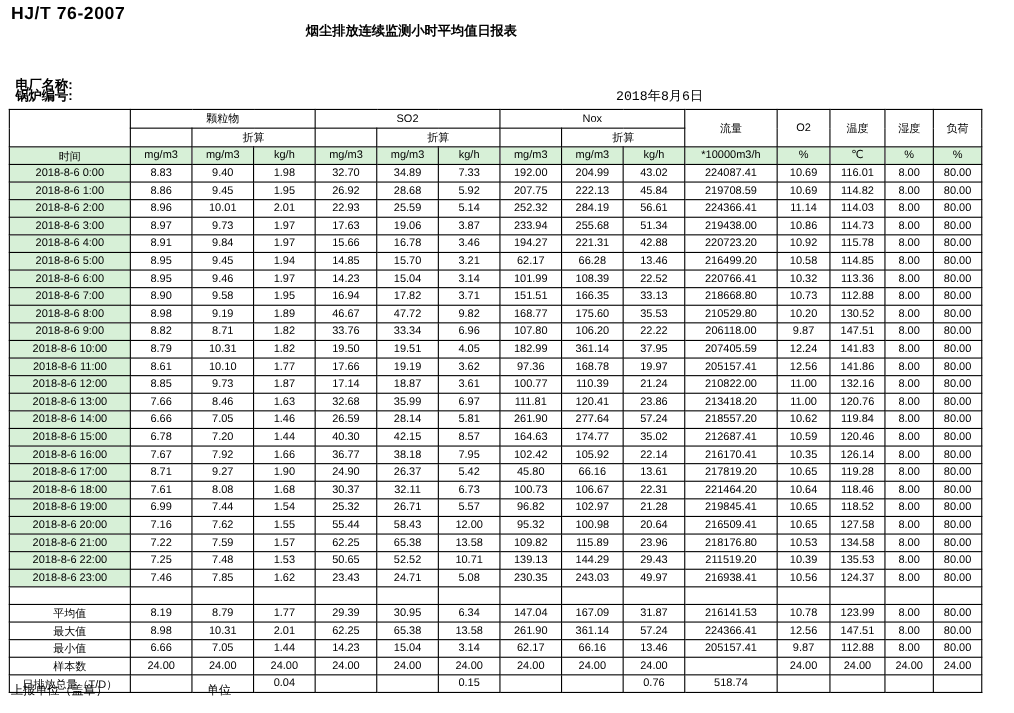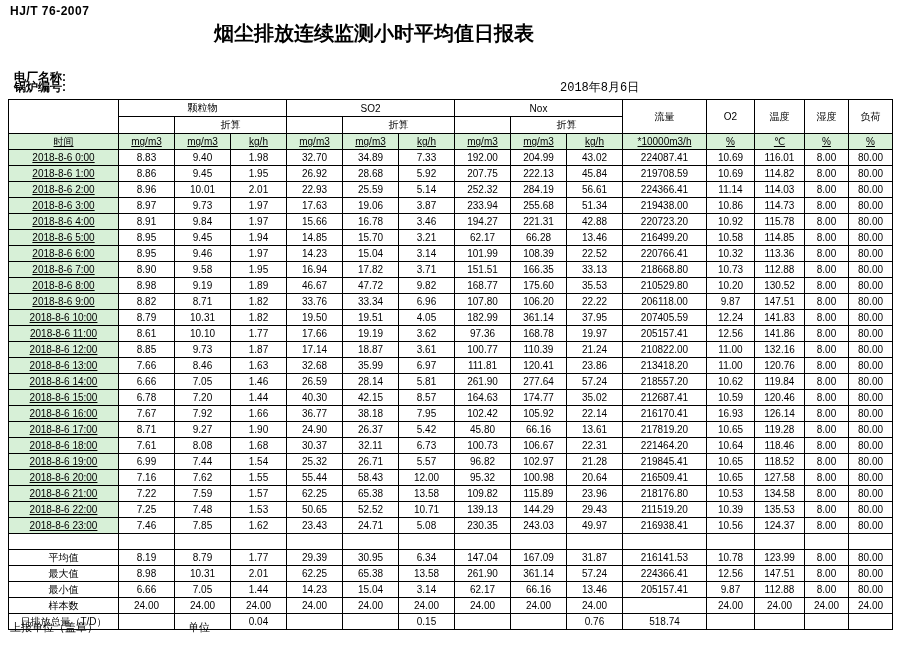--- a/index.html
+++ b/index.html
@@ -7,25 +7,25 @@
     width:922px;height:648px;
     background:#ffffff;
     font-family:"Liberation Sans","DejaVu Sans",sans-serif;
     font-size:11px;
     color:#000;
     position:relative;
     overflow:hidden;
   }
   .doc-code{
     position:absolute;left:10px;top:4px;
-    font-weight:bold;font-size:12px;letter-spacing:0.5px;text-align:right;
+    font-weight:bold;font-size:16px;letter-spacing:0.5px;text-align:right;
   }
   .doc-title{
     position:absolute;left:0;top:20px;width:748px;
-    text-align:center;font-weight:bold;font-size:20px;
+    text-align:center;font-weight:bold;font-size:12px;
   }
   .field-plant{position:absolute;left:14px;top:57px;font-weight:bold;font-size:12px;margin-top:12px;}
   .field-boiler{position:absolute;left:14px;top:79px;font-weight:bold;font-size:12px;}
   .field-date{position:absolute;left:560px;top:79px;font-size:12px;font-family:Liberation Mono, monospace;}
 
   table.main{
     position:absolute;left:8px;top:99px;
     border-collapse:collapse;
     table-layout:fixed;
     font-size:10px;
@@ -34,21 +34,21 @@
     border:1px solid #000;
     text-align:center;
     height:15px;
     padding:0 2px;
     font-weight:normal;
     white-space:nowrap;
     overflow:hidden;
   }
   .hdr-group{height:17px;}
   .unit-row td{height:15px;}
-  .green{background:#d7f0d7;text-decoration:underline;}
+  .green{background:#d7f0d7;}
   .time-col{text-align:center;}
   .blank-row td{height:9px;border-left:1px solid #000;border-right:1px solid #000;border-top:1px solid #000;border-bottom:1px solid #000;}
   .label-cell{text-align:center;}
   .footer1{position:absolute;left:10px;top:601px;font-size:11px;margin-top:48px;}
   .footer2{position:absolute;left:10px;top:620px;font-size:11px;}
   .footer3{position:absolute;left:188px;top:620px;font-size:11px;}
 </style>
 </head>
 <body>
 
@@ -392,21 +392,21 @@
         <td>7.67</td>
         <td>7.92</td>
         <td>1.66</td>
         <td>36.77</td>
         <td>38.18</td>
         <td>7.95</td>
         <td>102.42</td>
         <td>105.92</td>
         <td>22.14</td>
         <td>216170.41</td>
-        <td>16.93</td>
+        <td>10.35</td>
         <td>126.14</td>
         <td>8.00</td>
         <td>80.00</td>
       </tr>
       <tr>
         <td class="time-col green">2018-8-6 17:00</td>
         <td>8.71</td>
         <td>9.27</td>
         <td>1.90</td>
         <td>24.90</td>

